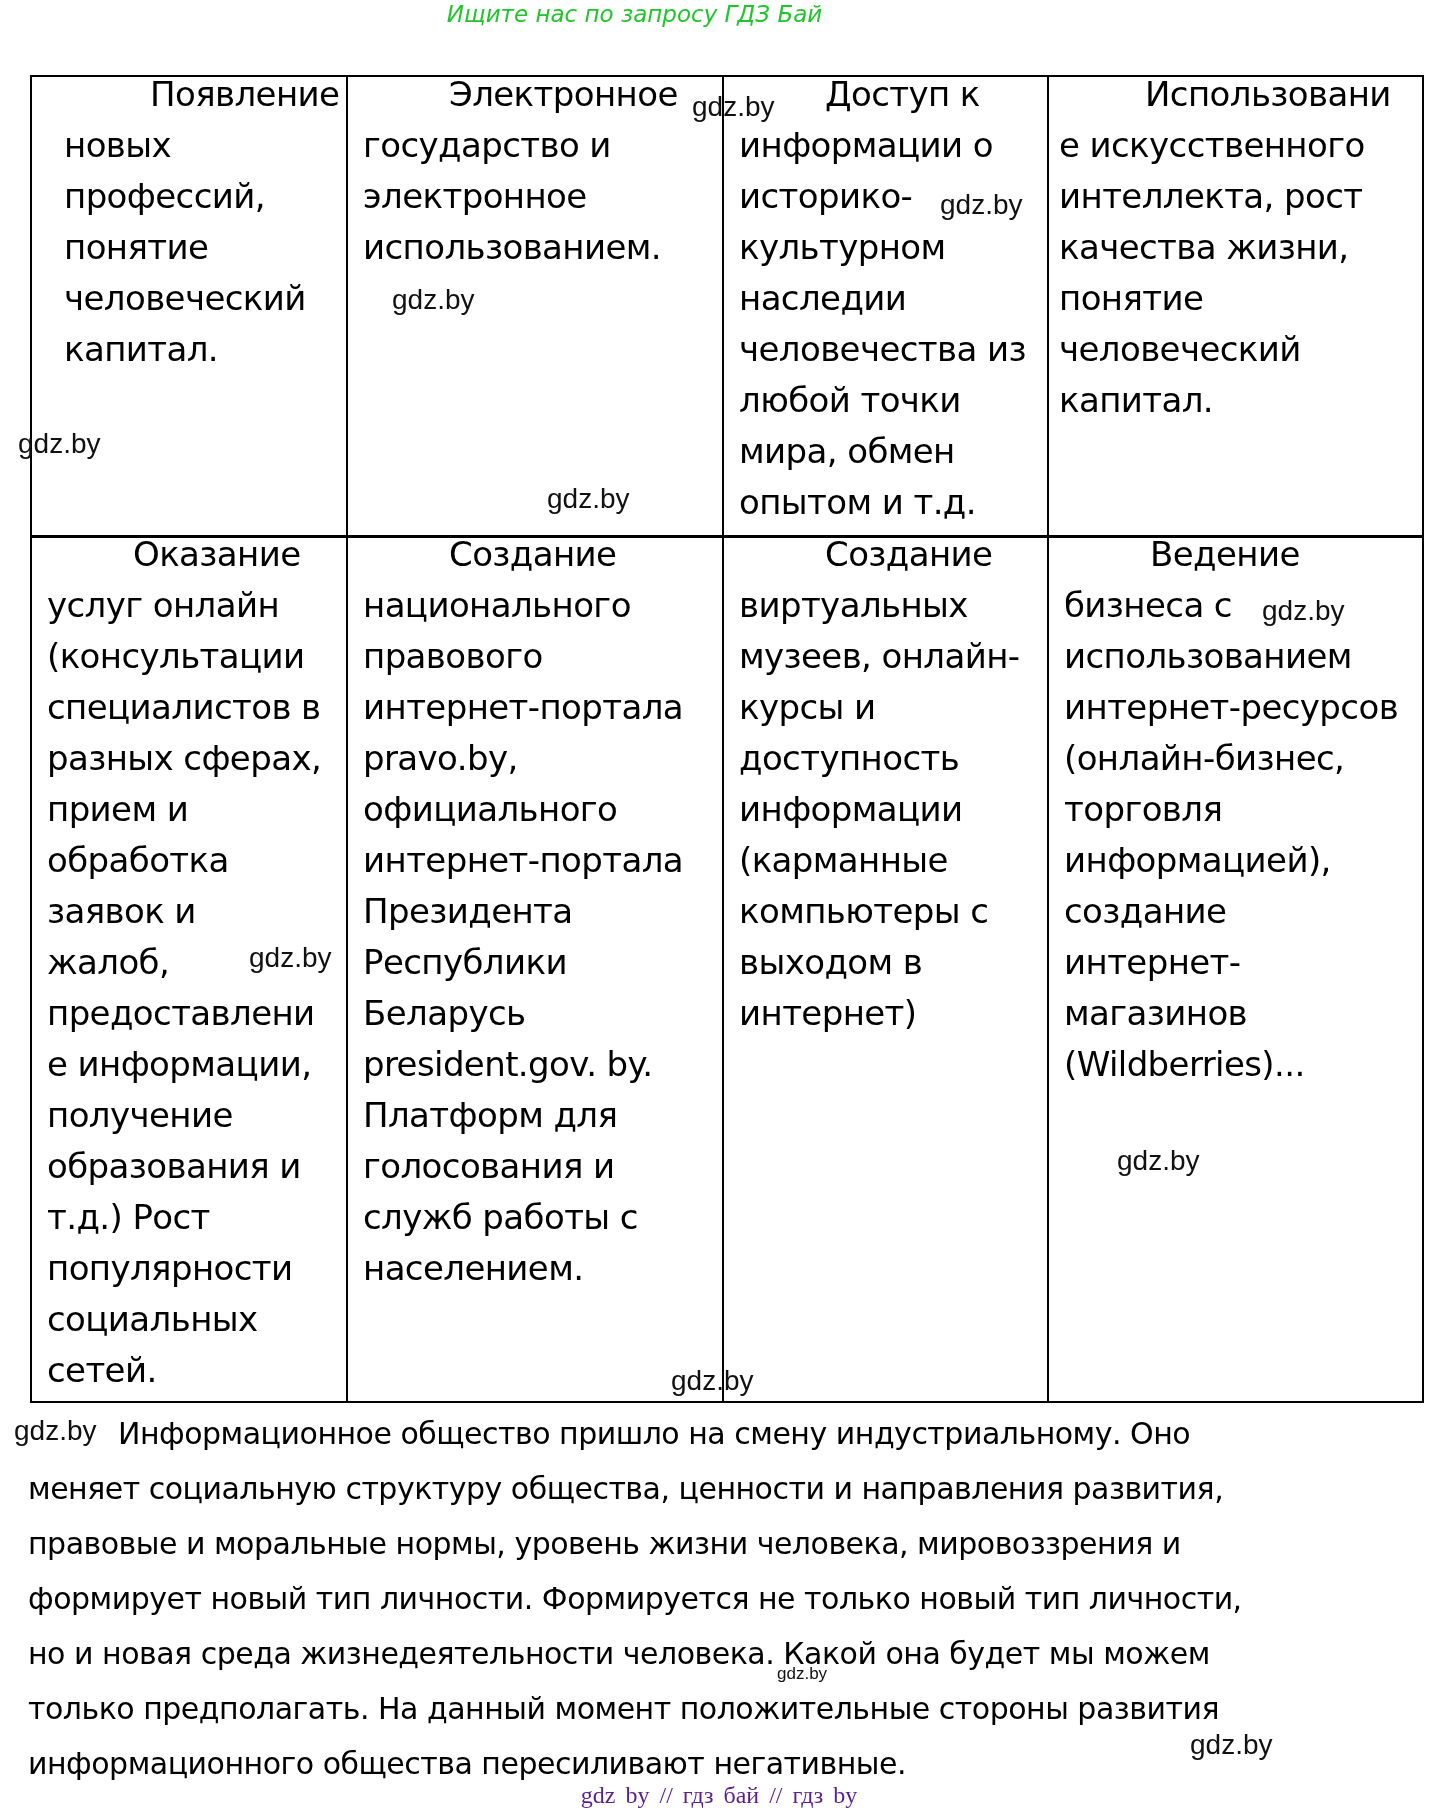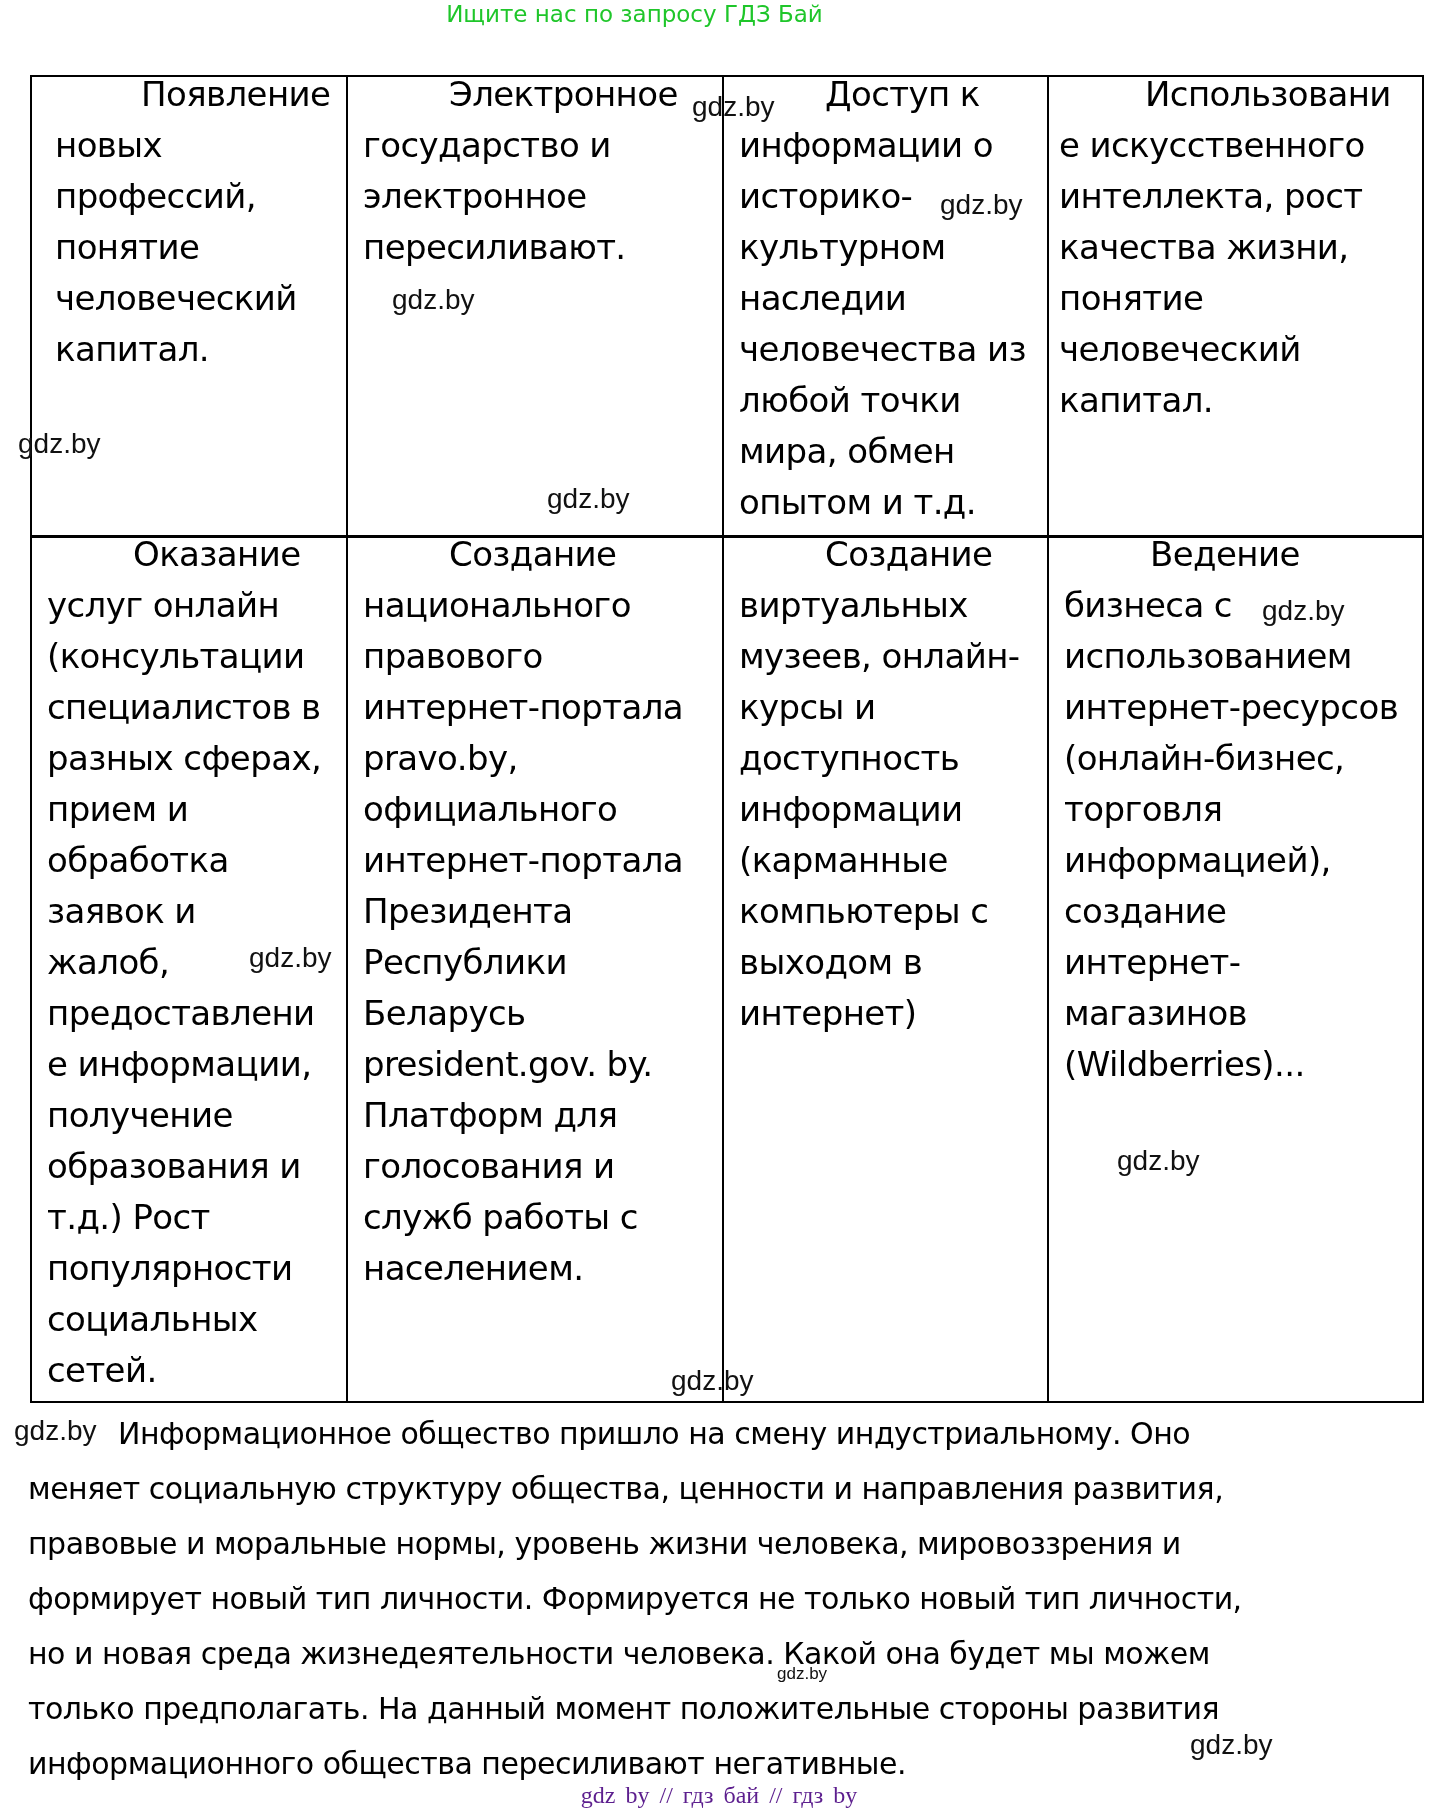--- a/index.html
+++ b/index.html
@@ -12,20 +12,21 @@
     color: #000;
   }
   .top-banner {
     position: absolute;
     top: 0; left: 0; width: 1269px;
     text-align: center;
     font-size: 23px;
     line-height: 28px;
     color: #1fc62a;
     font-family: "DejaVu Sans", sans-serif;
+    font-style: italic;
   }
   .table {
     position: absolute;
     left: 30px; top: 75px;
     width: 1394px; height: 1328px;
     border: 2px solid #000;
     box-sizing: border-box;
   }
   .vline {
     position: absolute; top: 0; bottom: 0;
@@ -80,33 +81,33 @@
 <body>
 
 <div class="top-banner">Ищите нас по запросу ГДЗ Бай</div>
 
 <div class="table">
   <div class="vline" style="left:314px"></div>
   <div class="vline" style="left:690px"></div>
   <div class="vline" style="left:1015px"></div>
   <div class="hline" style="top:458px"></div>
 
-  <div class="cell" style="left:8px;top:-8px;width:314px">
+  <div class="cell" style="left:17px;top:-8px;width:314px">
     <span class="line first">Появление</span>
     <span class="line">новых</span>
     <span class="line">профессий,</span>
     <span class="line">понятие</span>
     <span class="line">человеческий</span>
     <span class="line">капитал.</span>
   </div>
   <div class="cell" style="left:316px;top:-8px;width:374px">
     <span class="line first">Электронное</span>
     <span class="line">государство и</span>
     <span class="line">электронное</span>
-    <span class="line">пересиливают.</span>
+    <span class="line">использованием.</span>
   </div>
   <div class="cell" style="left:692px;top:-8px;width:323px">
     <span class="line first">Доступ к</span>
     <span class="line">информации о</span>
     <span class="line">историко-</span>
     <span class="line">культурном</span>
     <span class="line">наследии</span>
     <span class="line">человечества из</span>
     <span class="line">любой точки</span>
     <span class="line">мира, обмен</span>

